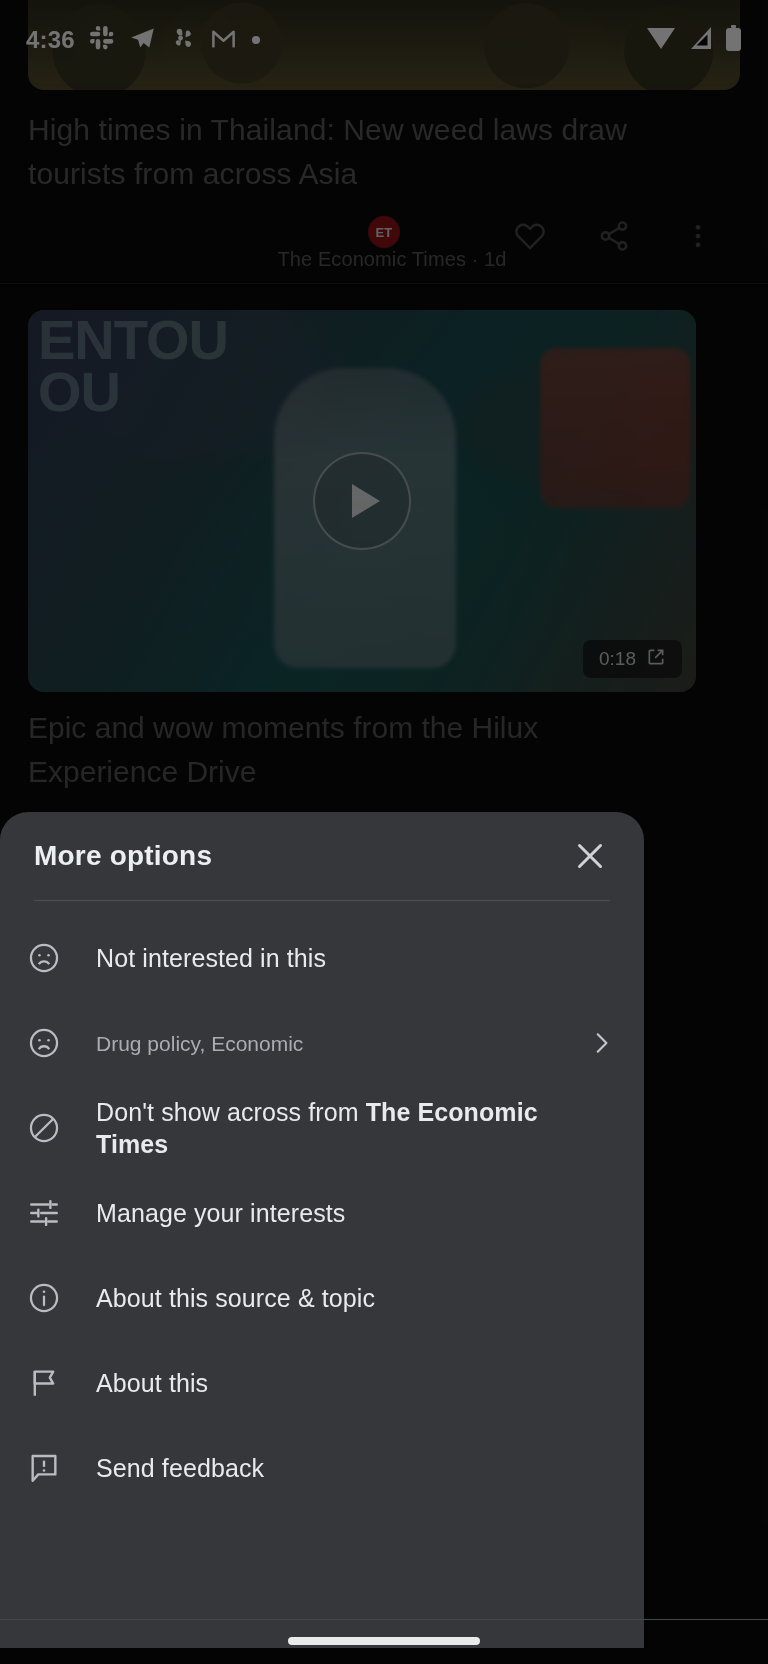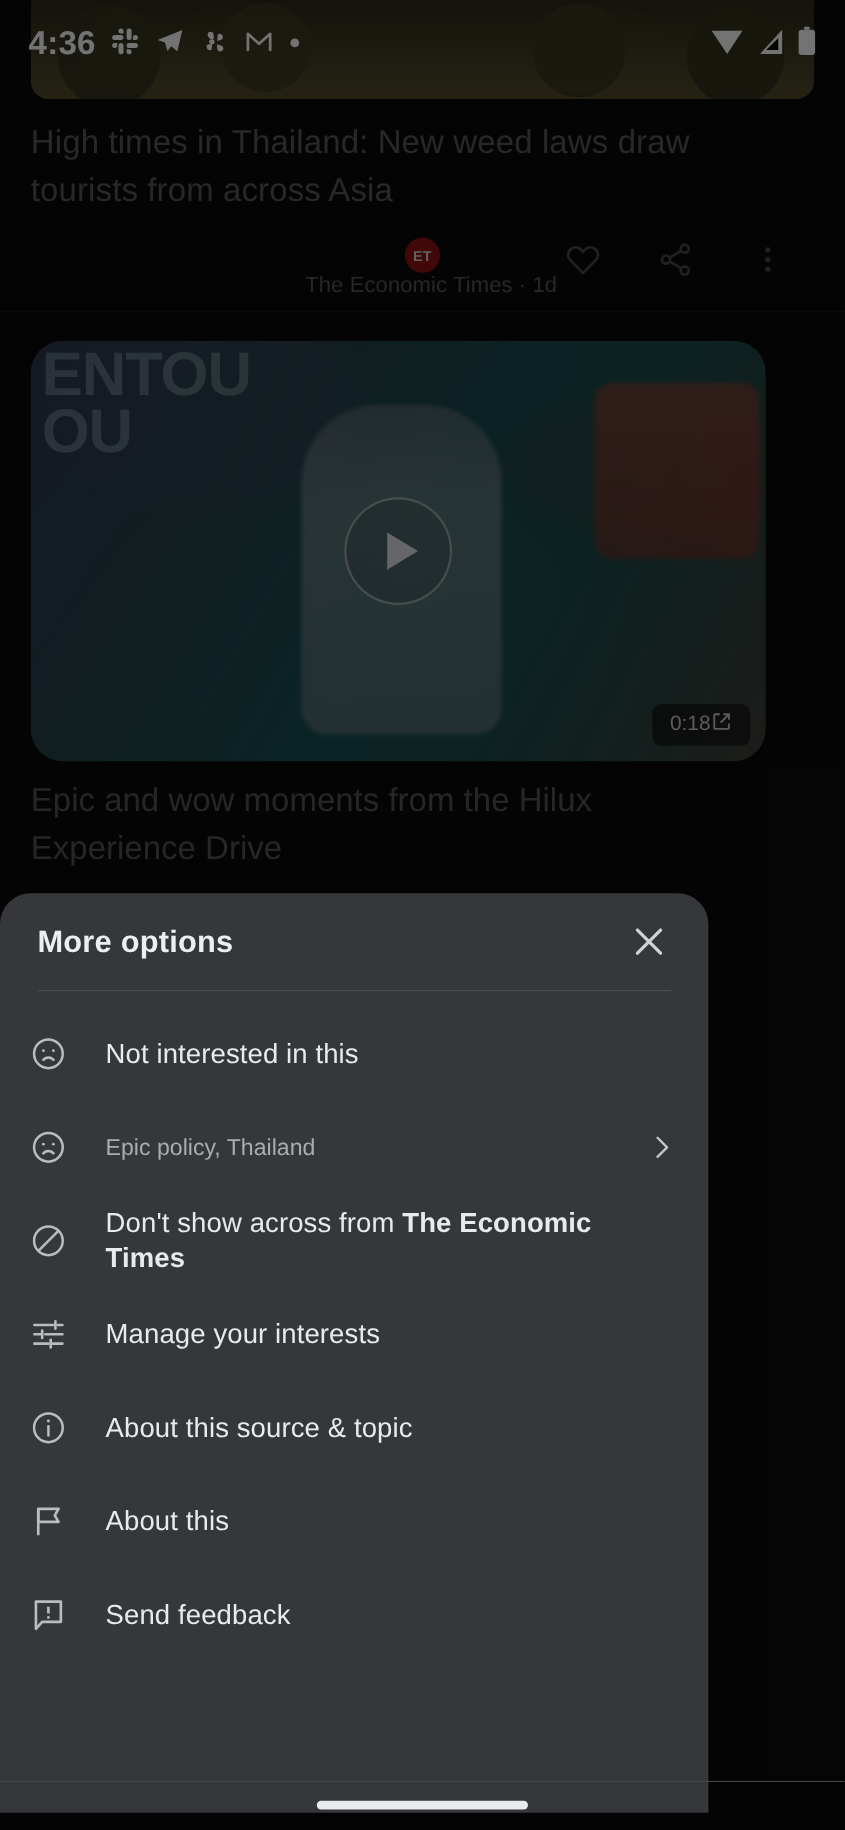--- a/index.html
+++ b/index.html
@@ -35,21 +35,21 @@
     background:
       radial-gradient(circle at 12% 60%, #2c2a18 0 40px, transparent 41px),
       radial-gradient(circle at 24% 50%, #33301c 0 36px, transparent 37px),
       radial-gradient(circle at 76% 55%, #34311d 0 38px, transparent 39px),
       radial-gradient(circle at 88% 58%, #302d1a 0 34px, transparent 35px),
       linear-gradient(180deg,#17160f 0%,#211f14 45%,#2a2718 72%,#3b3620 100%);
     opacity:.85;
   }
   .sb-time {
     position:relative; z-index:3;
-    color:#fff; font-size:30px; font-weight:bold;
+    color:#fff; font-size:24px; font-weight:bold;
     letter-spacing:.2px;
     margin-right:14px;
   }
   .sb-icons { position:relative; z-index:3; display:flex; align-items:center; gap:14px; }
   .sb-right {
     position:absolute; right:26px; top:0; height:80px; z-index:3;
     display:flex; align-items:center; gap:11px;
   }
   .sbi { display:block; }
 
@@ -92,21 +92,21 @@
   }
   .meta-btn { width:84px; height:40px; display:flex; align-items:center; justify-content:center; }
   .divider-feed {
     position:absolute; left:0; top:283px; width:768px; height:1px;
     background:#1d1d1d;
   }
 
   
   .video-card {
     position:absolute; top:310px; left:28px; width:668px; height:382px;
-    border-radius:29px; overflow:hidden;
+    border-radius:16px; overflow:hidden;
     background:#16313a;
   }
   .vid-bg {
     position:absolute; inset:0;
     background:
       linear-gradient(120deg, rgba(60,58,92,.9) 0%, rgba(46,70,78,.85) 28%, rgba(24,88,88,.8) 52%, rgba(30,86,80,.85) 70%, rgba(92,60,44,.8) 100%),
       radial-gradient(ellipse at 24% 16%, #5a5780 0 120px, transparent 160px),
       radial-gradient(ellipse at 84% 30%, #7c2f27 0 110px, transparent 150px),
       radial-gradient(ellipse at 50% 88%, #1d6e69 0 180px, transparent 230px),
       linear-gradient(180deg,#2d4a55 0%,#1f5f61 50%,#1a6a64 100%);
@@ -140,21 +140,21 @@
     width:0; height:0; margin-left:8px;
     border-left:28px solid rgba(255,255,255,.82);
     border-top:17px solid transparent;
     border-bottom:17px solid transparent;
   }
   .dur-badge {
     position:absolute; right:14px; bottom:14px;
     height:38px; padding:0 16px;
     background:rgba(20,20,20,.72);
     border-radius:8px;
-    display:flex; align-items:center; 
+    display:flex; align-items:center; gap:10px;
     color:#c9c9c9; font-size:19px;
   }
   .video-title {
     position:absolute; top:706px; left:28px; width:640px;
     color:#555; font-size:30px; line-height:44px;
   }
 
   
   .scrim { position:absolute; inset:0; background:rgba(0,0,0,.55); z-index:20; }
 
@@ -363,21 +363,21 @@
       <div class="menu-item">
         <div class="mi-icon">
           <svg width="34" height="34" viewBox="0 0 24 24" fill="none" stroke="#b9bcc0" stroke-width="1.6">
             <circle cx="12" cy="12" r="9.2"></circle>
             <circle cx="8.8" cy="10" r=".9" fill="#b9bcc0" stroke="none"></circle>
             <circle cx="15.2" cy="10" r=".9" fill="#b9bcc0" stroke="none"></circle>
             <path d="M8.3 16.4c.9-1.4 2.2-2.1 3.7-2.1s2.8.7 3.7 2.1"></path>
           </svg>
         </div>
         <div class="mi-body">
-          <div class="mi-sub">Epic policy, Thailand</div>
+          <div class="mi-sub">Drug policy, Economic</div>
         </div>
         <div class="mi-chev">
           <svg width="26" height="26" viewBox="0 0 24 24" fill="none" stroke="#c2c5c9" stroke-width="2" stroke-linecap="round" stroke-linejoin="round">
             <path d="M9 4l8 8-8 8"></path>
           </svg>
         </div>
       </div>
 
       <div class="menu-item">
         <div class="mi-icon">

